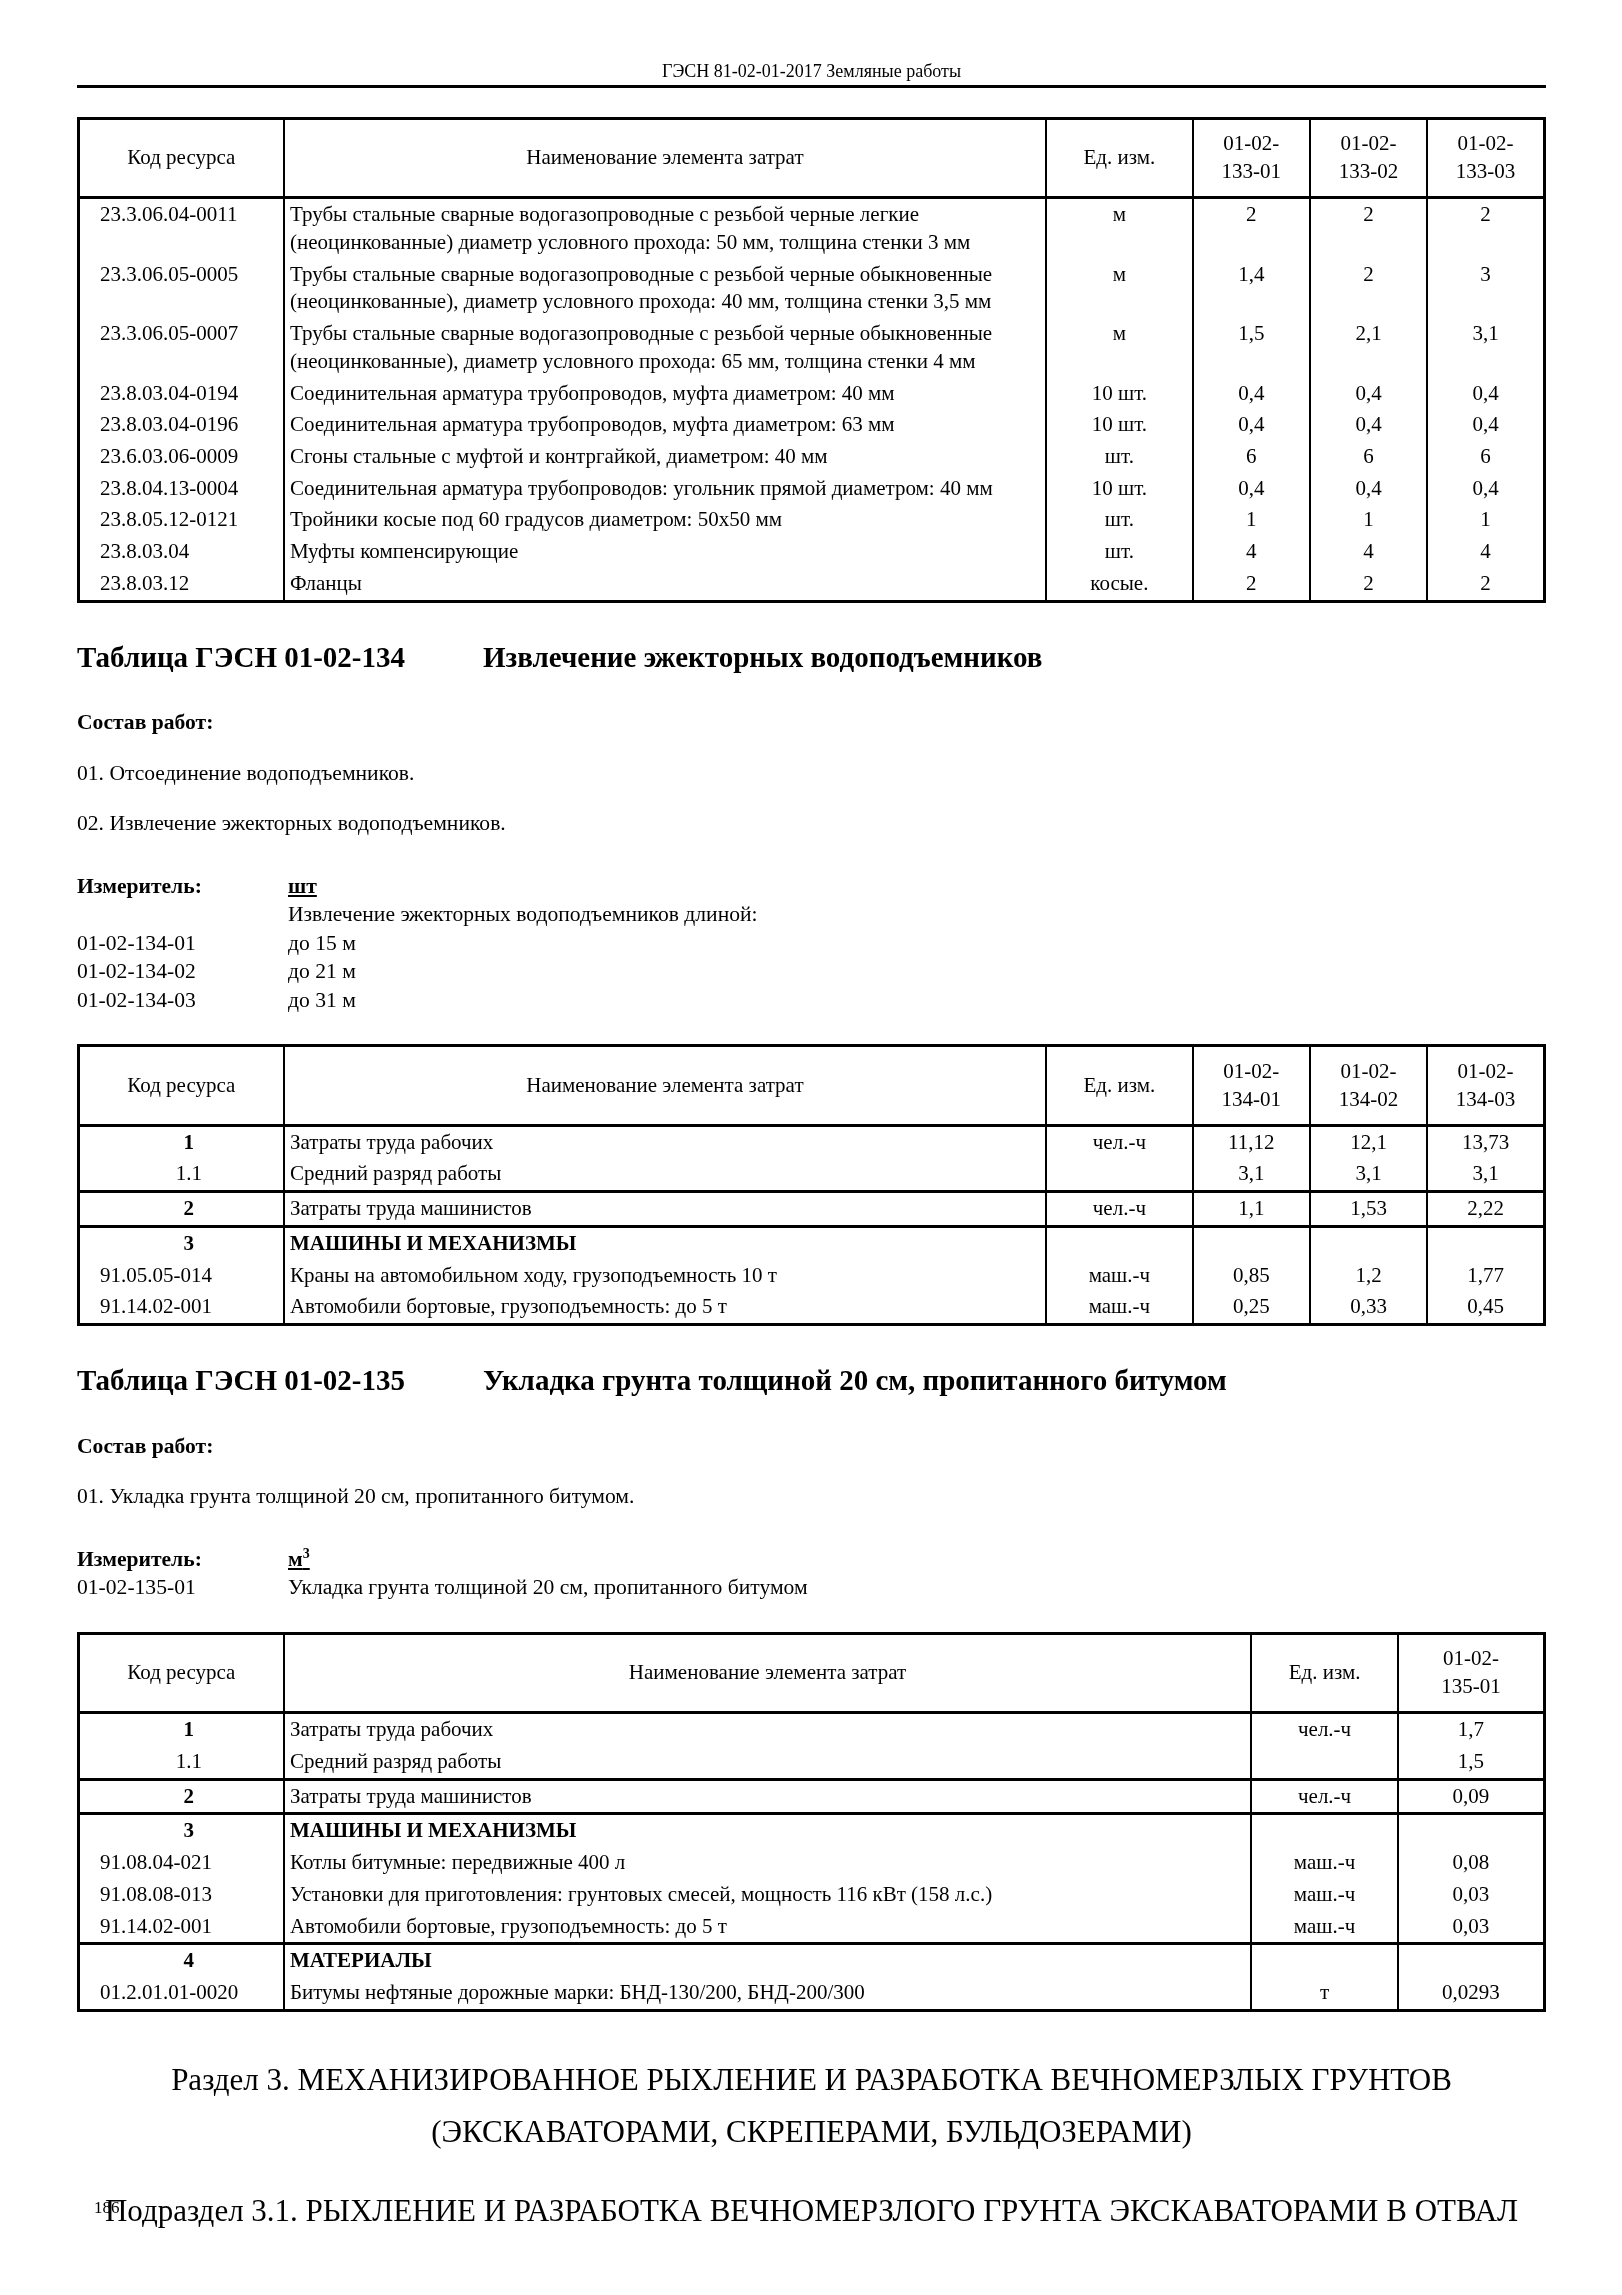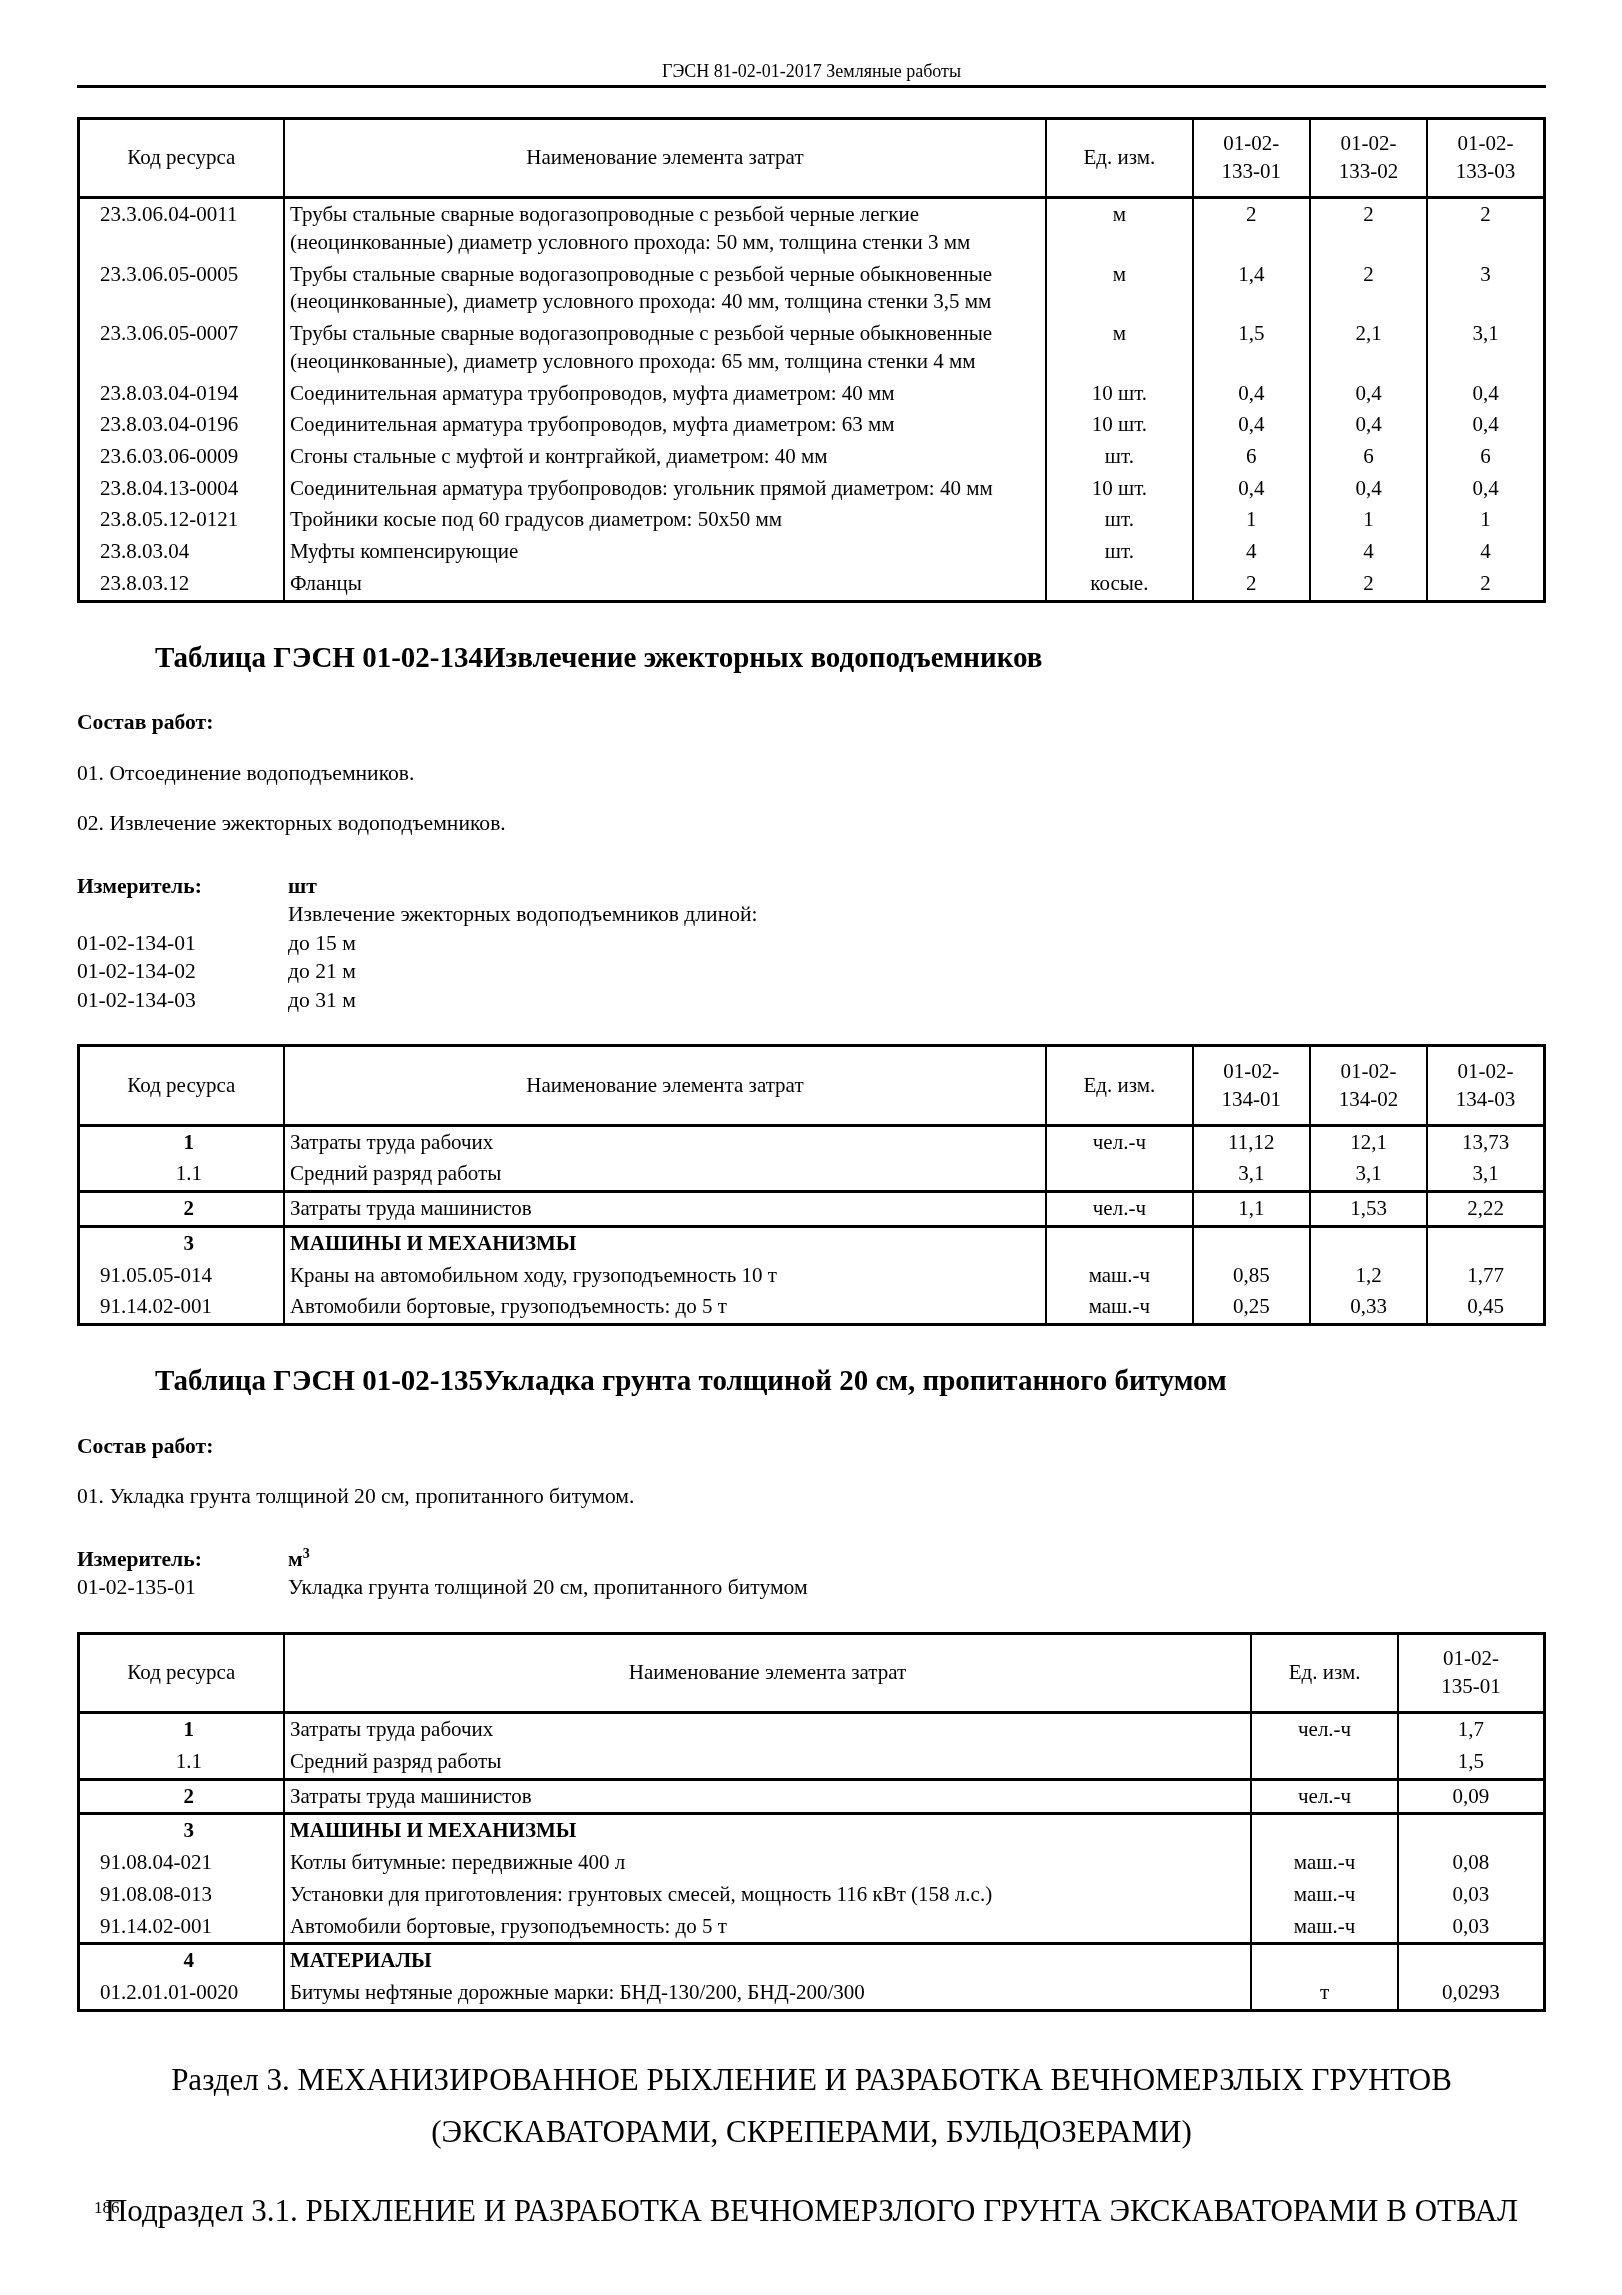--- a/index.html
+++ b/index.html
@@ -20,26 +20,26 @@
            padding:10.5px 3.9px;white-space:pre-line;}
   td.c-code{text-align:left;padding-left:20px;}
   td.c-name{text-align:left;}
   td.c-unit,td.c-v{text-align:center;}
   tr.sep td{border-top:3.3px solid #000;}
   td.center{text-align:center;}
   td.bold{font-weight:bold;}
   .tbl1{margin-top:29px;}
   
   .tbl-heading{display:flex;margin-top:37px;font-size:29px;font-weight:bold;line-height:1.2;}
-  .tbl-heading .lab{flex:0 0 406px;text-align:right;}
+  .tbl-heading .lab{flex:0 0 406px;}
   .block-label{font-weight:bold;margin-top:34px;}
   .plain-line{margin-top:22px;}
   .meter{display:flex;margin-top:34px;}
   .meter .lab{flex:0 0 211px;font-weight:bold;}
-  .meter .val{font-weight:bold;}
+  .meter .val{font-weight:bold;text-decoration:underline;}
   .variant{display:flex;margin-top:0;}
   .variant .lab{flex:0 0 211px;}
   .tbl-mid{margin-top:30px;}
   
   .big-title{margin:42px auto 0 auto;max-width:1420px;text-align:center;
              font-size:31px;font-weight:normal;line-height:1.7;}
   .sub-title{margin-top:26px;}
   .page-number{position:absolute;left:94px;top:2197px;font-size:17px;}
   sup{font-size:65%;vertical-align:super;line-height:0;}
 </style>

